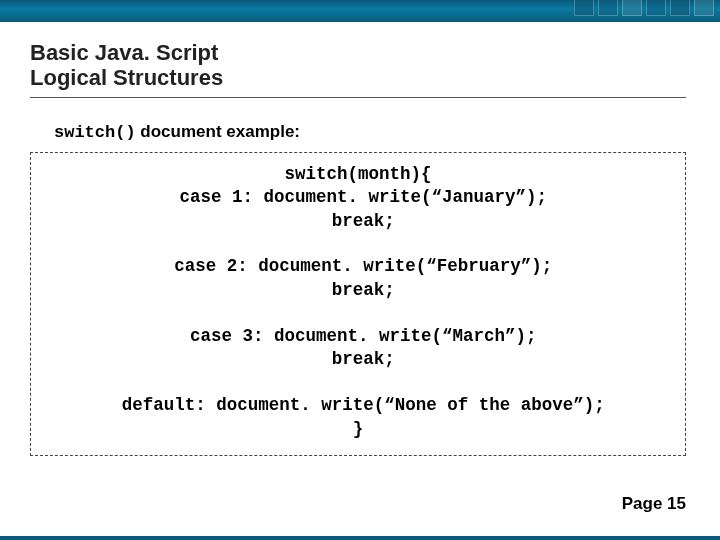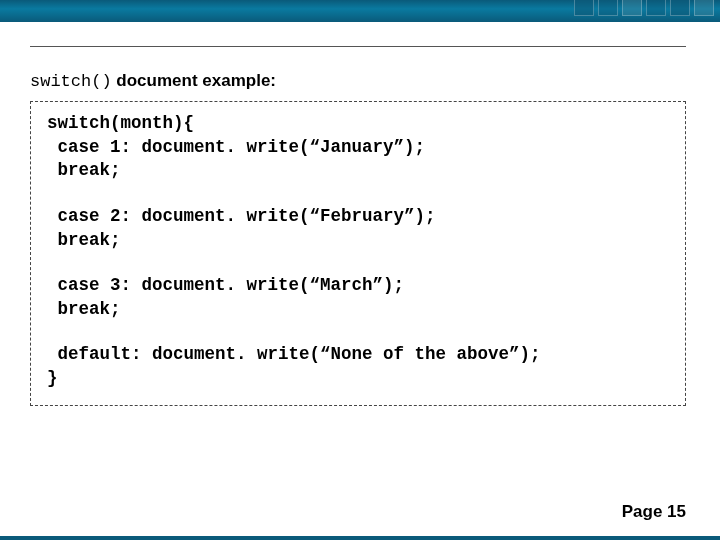--- a/index.html
+++ b/index.html
@@ -48,38 +48,40 @@
     margin-top: 6px;
     margin-bottom: 24px;
   }
   .subtitle {
     font-size: 17px;
     color: #000;
     margin-bottom: 10px;
   }
   .subtitle code {
     font-family: "Courier New", monospace;
-    font-weight: normal;
+    font-weight: bold;
+    margin-left: 24px;
   }
   .codebox {
     border: 1.5px dashed #444;
     padding: 10px 16px 14px 16px;
     font-family: "Courier New", monospace;
     font-size: 17.5px;
     font-weight: bold;
     line-height: 1.35;
     white-space: pre;
     color: #000;
+    text-align: center;
   }
   .codebox .block { display: block; }
   .codebox .gap { height: 22px; }
   .footer {
     position: absolute;
     right: 34px;
-    bottom: 18px;
+    bottom: 26px;
     font-size: 17px;
     font-weight: bold;
     color: #000;
   }
   .footer-band {
     position: absolute;
     left: 0;
     bottom: 0;
     width: 100%;
     height: 4px;
@@ -94,20 +96,24 @@
     <div class="sq l1"></div>
     <div class="sq l2"></div>
     <div class="sq l3"></div>
     <div class="sq l2"></div>
     <div class="sq l1"></div>
     <div class="sq l3"></div>
   </div>
 </div>
 
 <div class="content">
+  <div class="title">
+    <span>Basic Java. Script</span><br>
+    <span>Logical Structures</span>
+  </div>
   <hr class="divider">
 
   <div class="subtitle">
     <code>switch()</code><b><span> document example:</span></b>
   </div>
 
   <div class="codebox"><span class="block">switch(month){</span><span class="block"> case 1: document. write(“January”);</span><span class="block"> break;</span><div class="gap"></div><span class="block"> case 2: document. write(“February”);</span><span class="block"> break;</span><div class="gap"></div><span class="block"> case 3: document. write(“March”);</span><span class="block"> break;</span><div class="gap"></div><span class="block"> default: document. write(“None of the above”);</span><span class="block">}</span></div>
 </div>
 
 <div class="footer">Page 15</div>

